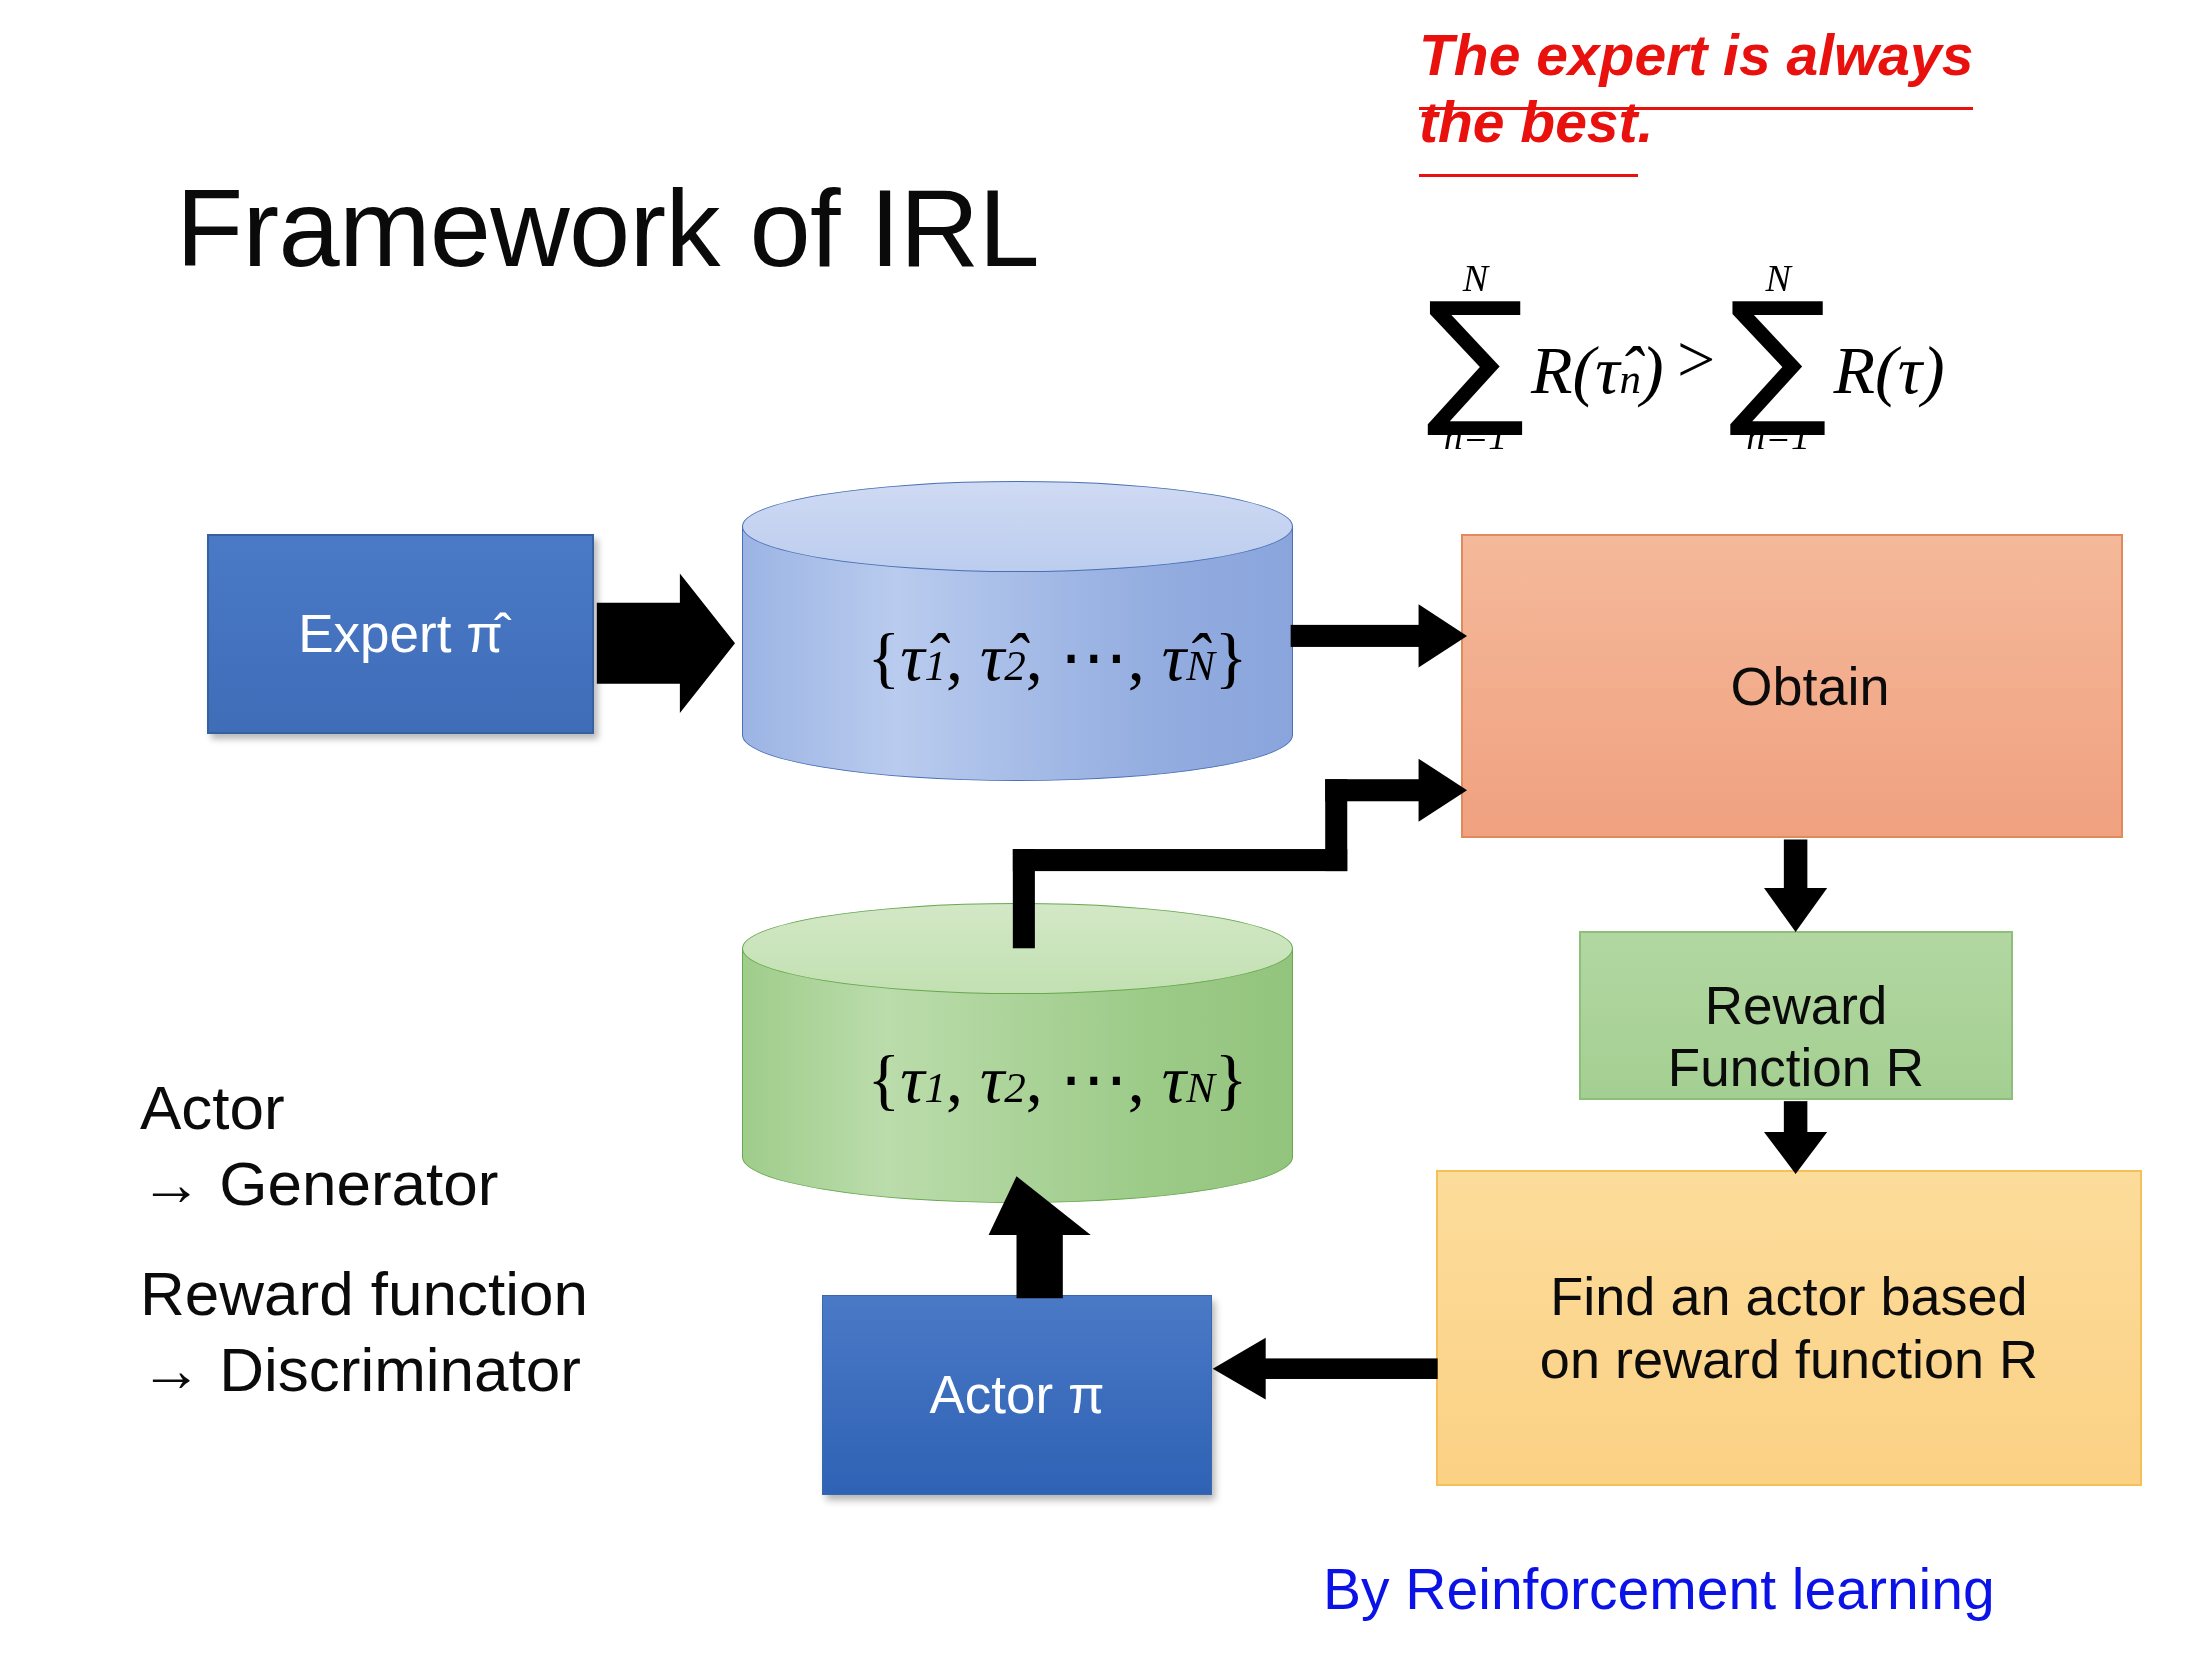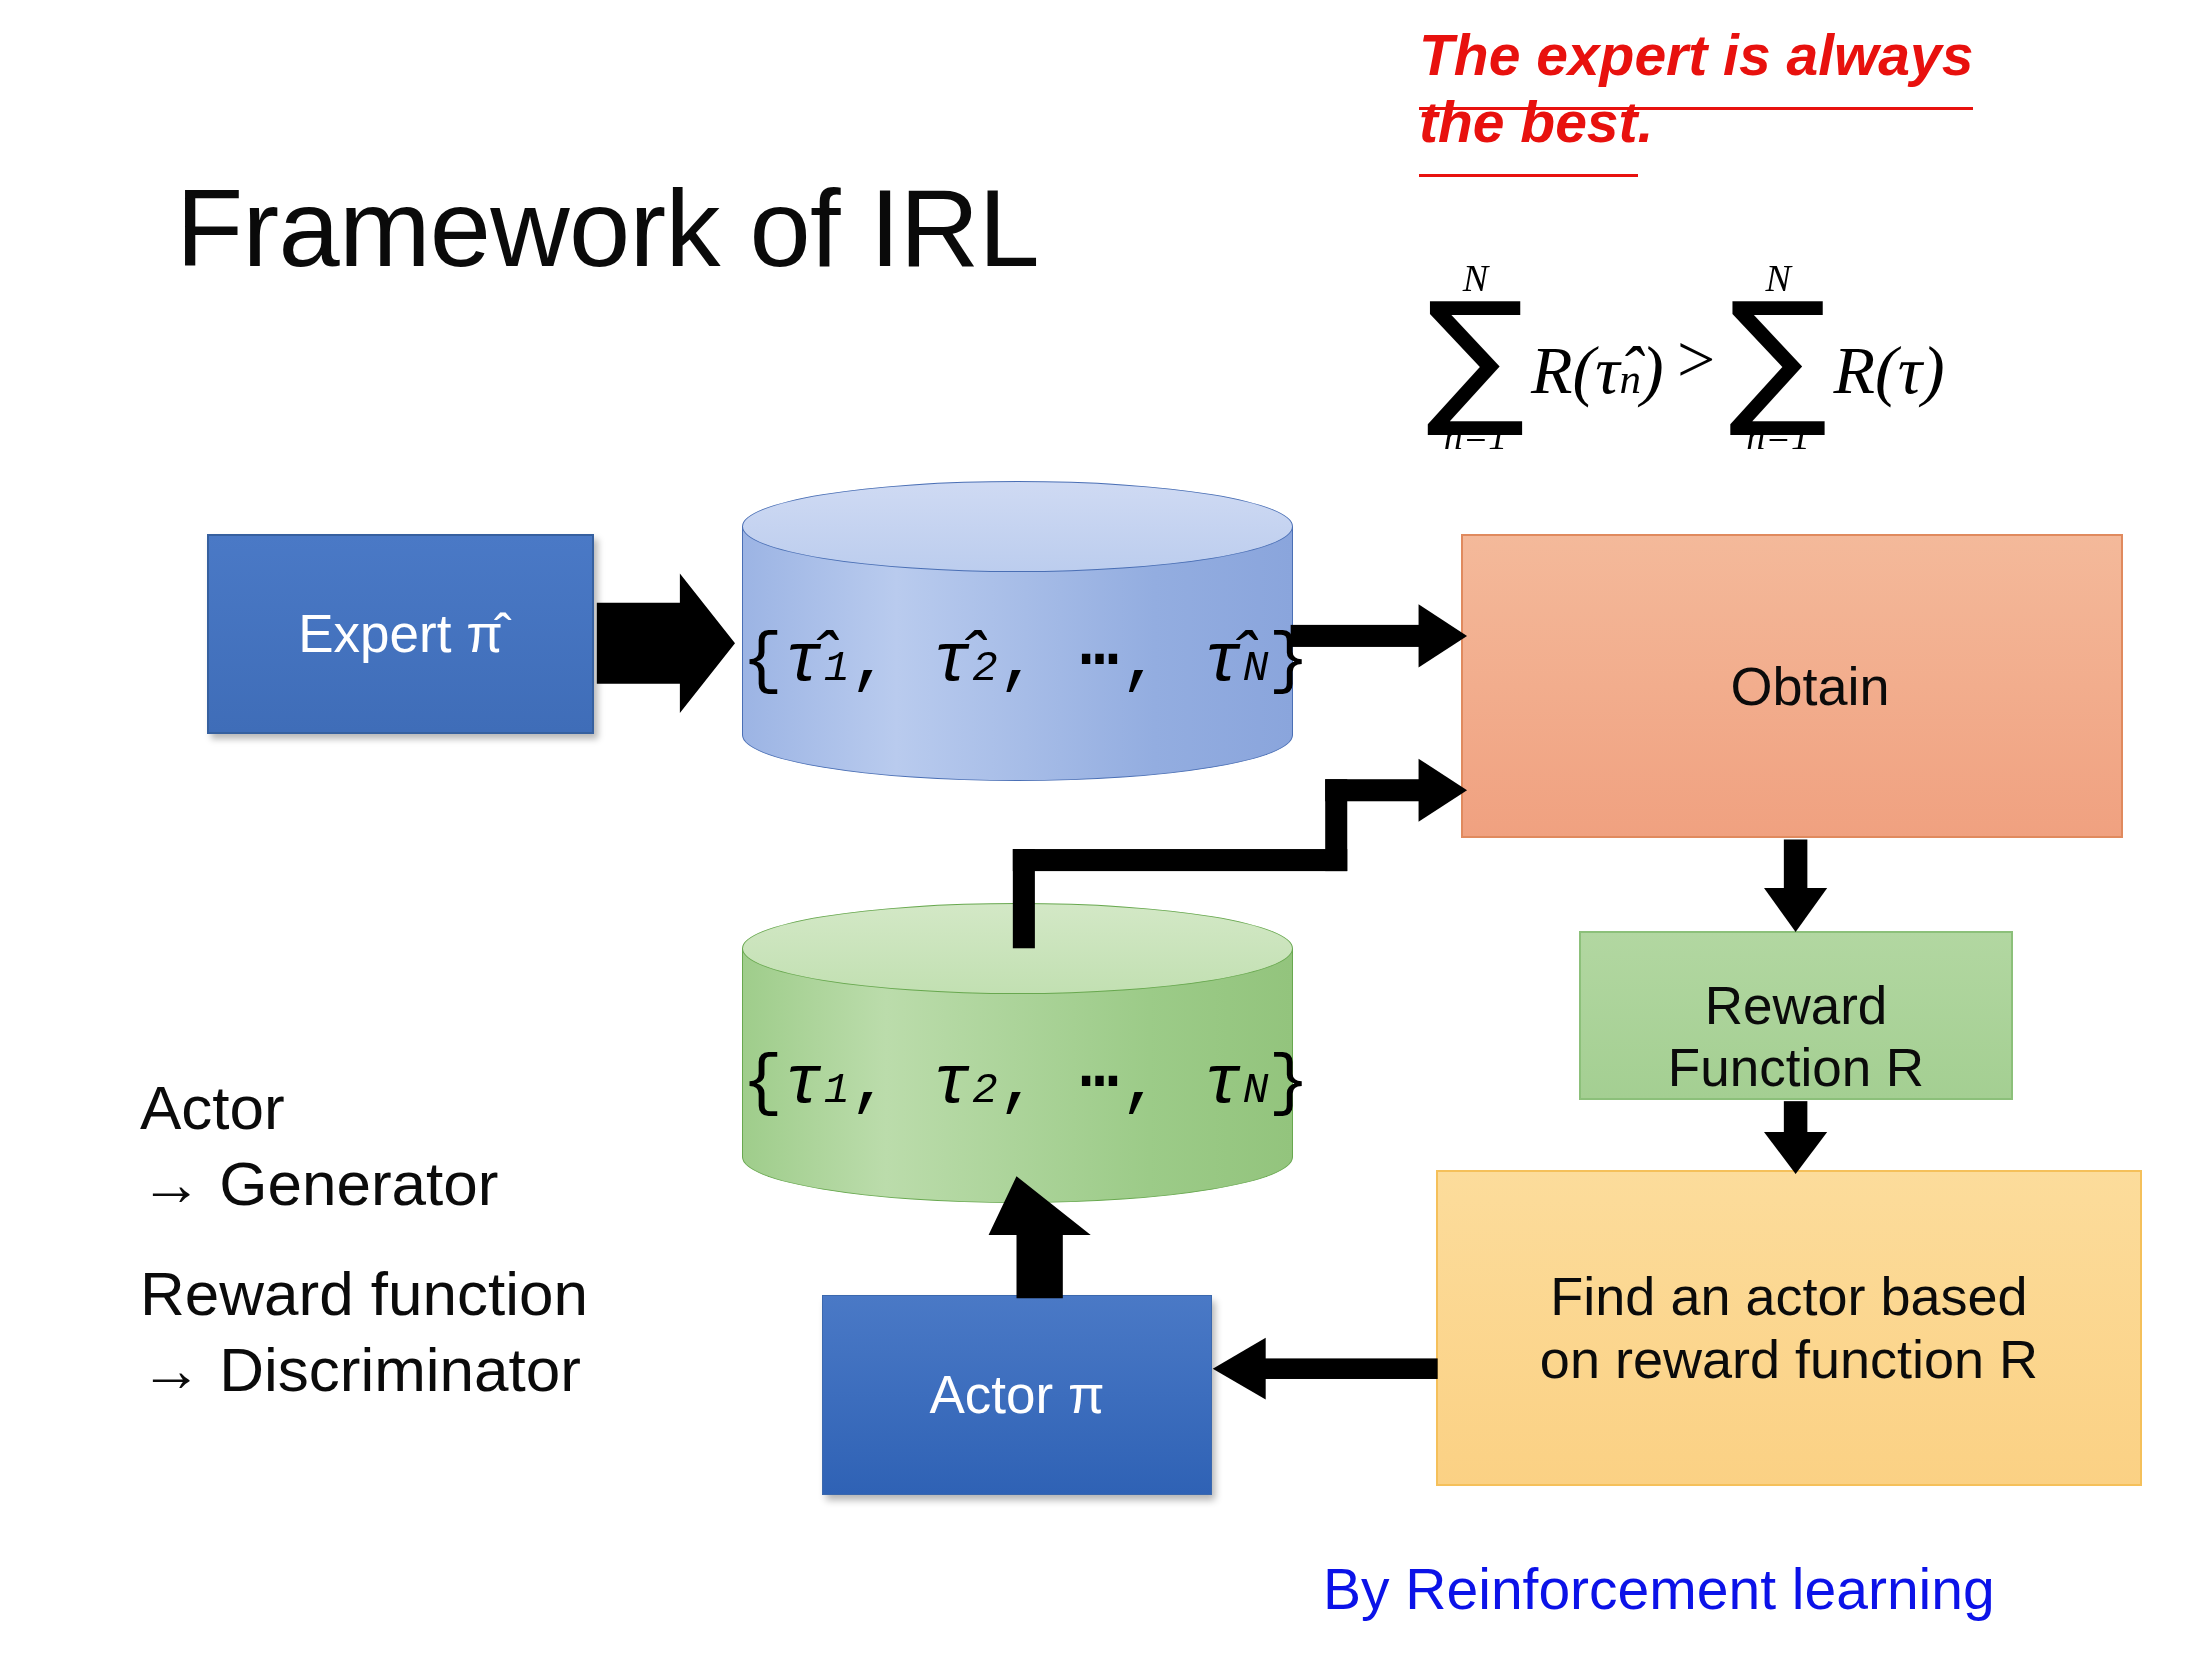--- a/index.html
+++ b/index.html
@@ -130,26 +130,27 @@
     position: absolute; left: 0; box-sizing: border-box;
   }
   .cyl-top {
     position: absolute; left: 0; box-sizing: border-box;
     border-radius: 50%;
   }
   .cyl-label {
     position: absolute;
     width: 100%;
     text-align: center;
-    font-family: Liberation Mono, monospace;
+    font-family: Liberation Serif, serif;
     font-size: 68px;
     font-style: italic;
     color: #000;
     white-space: nowrap;
     z-index: 4;
+    padding-left: 40px;
   }
   .cyl-label .sub { font-size: 43px; font-style: italic; }
   .cyl-label .nosub { font-style: normal; }
 
   #expert-cyl { left: 742px; top: 481px; width: 551px; height: 323px; }
   #expert-cyl .cyl-body {
     top: 46px; width: 551px; height: 254px;
     background: linear-gradient(90deg,#9cb4e4 0%,#b9cbee 28%,#93ade0 75%,#8aa5dc 100%);
     border-left: 1.5px solid #4a6fb5; border-right: 1.5px solid #4a6fb5;
     border-bottom: 1.5px solid #4a6fb5;

